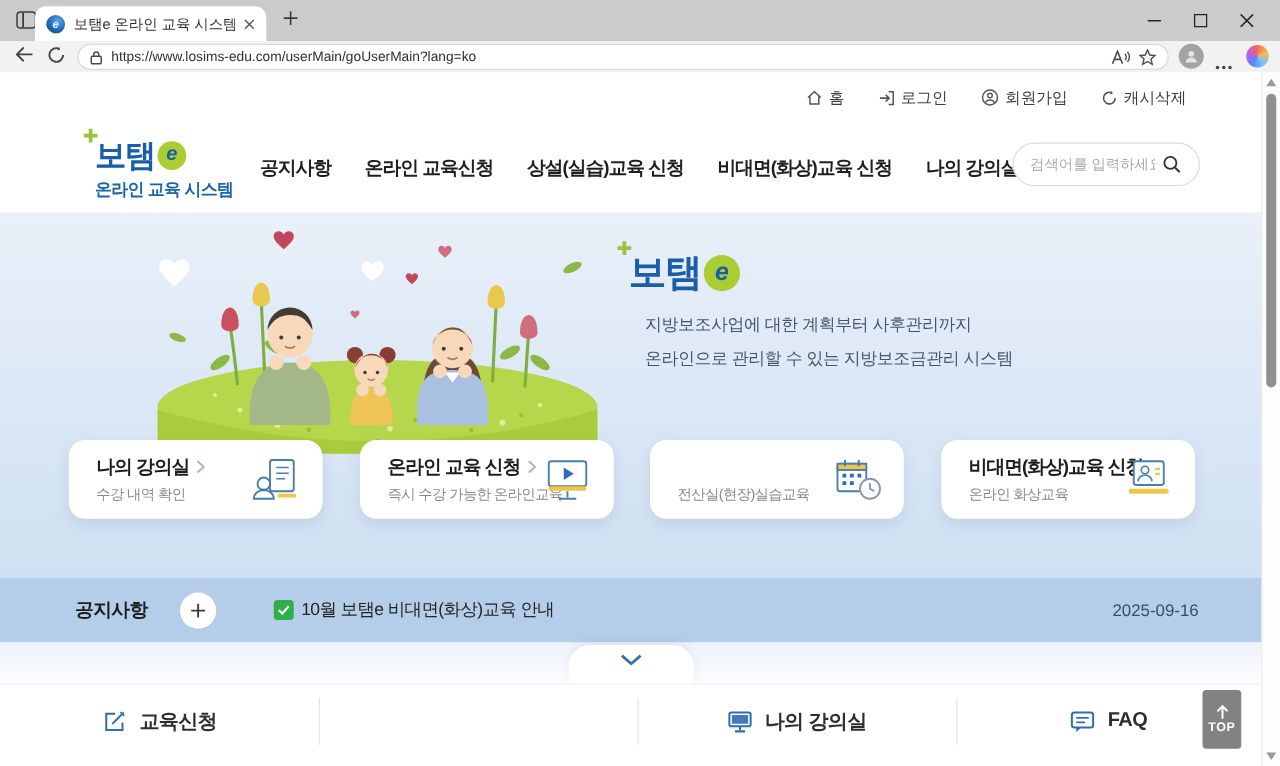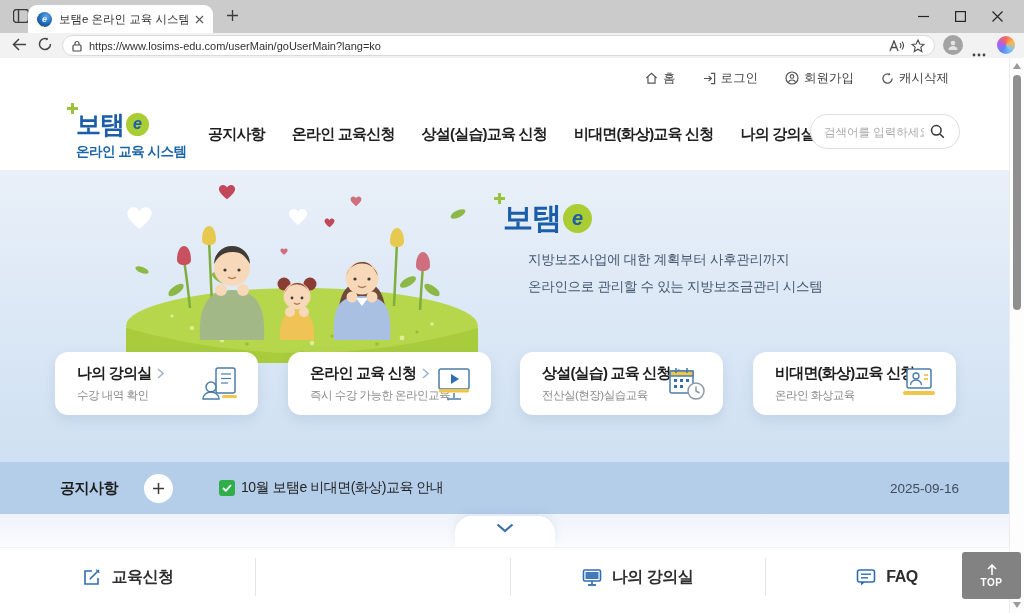--- a/index.html
+++ b/index.html
@@ -73,21 +73,21 @@
 
   
   .hero { position:absolute; left:0; top:170px; width:1009px; height:292px;
           background:linear-gradient(180deg,#e9f0f9 0%, #dae7f5 55%, #cfe0f2 100%); }
   .illustration { position:absolute; left:112px; top:8px; }
   .hero-brandrow { position:absolute; left:503px; top:28px; display:flex; align-items:center; gap:14px; }
   .hero-logo { position:relative; display:flex; align-items:center; gap:2px; }
   .hero-logo .logo-word { font-size:30px; }
   .hero-logo .logo-e { width:29px; height:29px; font-size:20px; }
   .hero-headline { font-size:19px; font-weight:bold; color:#1d55a0; letter-spacing:-1px; white-space:nowrap; }
-  .hero-lines { position:absolute; left:528px; top:76px; font-size:13.5px; color:#44566b;
+  .hero-lines { position:absolute; left:516px; top:76px; font-size:13.5px; color:#44566b;
                 line-height:27px; letter-spacing:-0.3px; }
 
   
   .card { position:absolute; top:182px; width:203px; height:63px; background:#fff; border-radius:13px;
           box-shadow:0 5px 12px rgba(110,140,180,0.18); cursor:pointer; }
   .card-title { position:absolute; left:22px; top:12px; font-size:15px; font-weight:bold; color:#1d1d1d;
                 letter-spacing:-0.8px; display:flex; align-items:center; gap:6px; white-space:nowrap; }
   .card-desc { position:absolute; left:22px; top:36px; font-size:11.5px; color:#8a8a8a; letter-spacing:-0.5px; white-space:nowrap; }
   .card-icon { position:absolute; right:16px; top:11px; }
 
@@ -110,21 +110,21 @@
                   border-radius:17px 17px 0 0; box-shadow:0 -3px 8px rgba(90,120,160,0.10);
                   display:flex; justify-content:center; padding-top:7px; cursor:pointer; }
 
   
   .quickfooter { position:absolute; left:0; top:547px; width:1009px; height:66px; background:#fff;
                  border-top:1px solid #f0f2f5; }
   .qcol { position:absolute; top:0; height:58px; display:flex; align-items:center; justify-content:center;
           gap:10px; cursor:pointer; }
   .qcol span { font-size:16px; font-weight:600; color:#2e2e2e; letter-spacing:-0.5px; }
   .qdivider { position:absolute; top:10px; width:1px; height:38px; background:#e3e5e8; }
-  .topbtn { position:absolute; left:962px; top:552px; width:59px; height:47px; background:#828282;
+  .topbtn { position:absolute; left:962px; top:552px; width:31px; height:47px; background:#828282;
             border-radius:3px; display:flex; flex-direction:column; align-items:center;
             justify-content:center; cursor:pointer; }
   .topbtn span { color:#fff; font-size:10px; font-weight:bold; letter-spacing:0.5px; margin-top:1px; }
 </style>
 </head>
 <body>
 
 <div class="stage">
 
   <div class="tabbar">
@@ -407,26 +407,20 @@
         <svg width="42" height="40" viewBox="0 0 42 40">
             <rect x="6" y="6" width="30" height="20" rx="2" fill="#fff" stroke="#4a7dab" stroke-width="1.5"></rect>
             <path d="M18 11 L26 16 L18 21 Z" fill="#2f6db3"></path>
             <rect x="6" y="26" width="30" height="3.5" rx="1" fill="#f0c64a"></rect>
             <line x1="21" y1="30" x2="21" y2="35" stroke="#4a7dab" stroke-width="1.5"></line>
             <line x1="14" y1="36" x2="28" y2="36" stroke="#4a7dab" stroke-width="1.5"></line>
           </svg>
       </div>
     </div>
     <div class="card" style="left:520px;">
-      <div class="card-title">
-          <span>상설(실습) 교육 신청</span>
-        <svg width="7" height="11" viewBox="0 0 7 11">
-            <path d="M1 1 L6 5.5 L1 10" stroke="#9fb6cf" stroke-width="1.6" fill="none"></path>
-          </svg>
-        </div>
       <div class="card-desc">전산실(현장)실습교육</div>
       <div class="card-icon">
         <svg width="42" height="40" viewBox="0 0 42 40">
             <rect x="5" y="8" width="23" height="22" rx="2" fill="#fff" stroke="#4a7dab" stroke-width="1.5"></rect>
             <rect x="5" y="8" width="23" height="5" fill="#f0c64a" stroke="#4a7dab" stroke-width="1.5"></rect>
             <line x1="11" y1="5" x2="11" y2="10" stroke="#4a7dab" stroke-width="1.6"></line>
             <line x1="22" y1="5" x2="22" y2="10" stroke="#4a7dab" stroke-width="1.6"></line>
             <g fill="#2f6db3">
               <rect x="9" y="16" width="3" height="3"></rect>
               <rect x="15" y="16" width="3" height="3"></rect>

